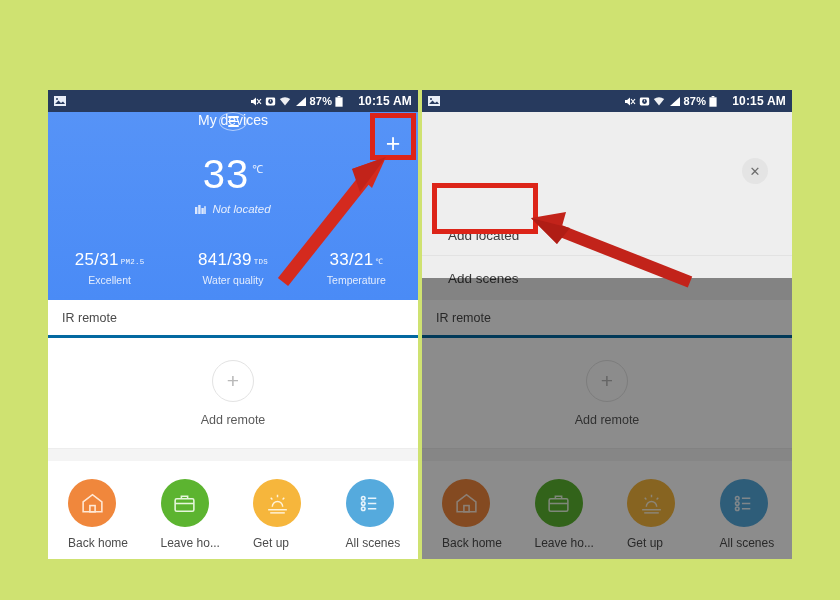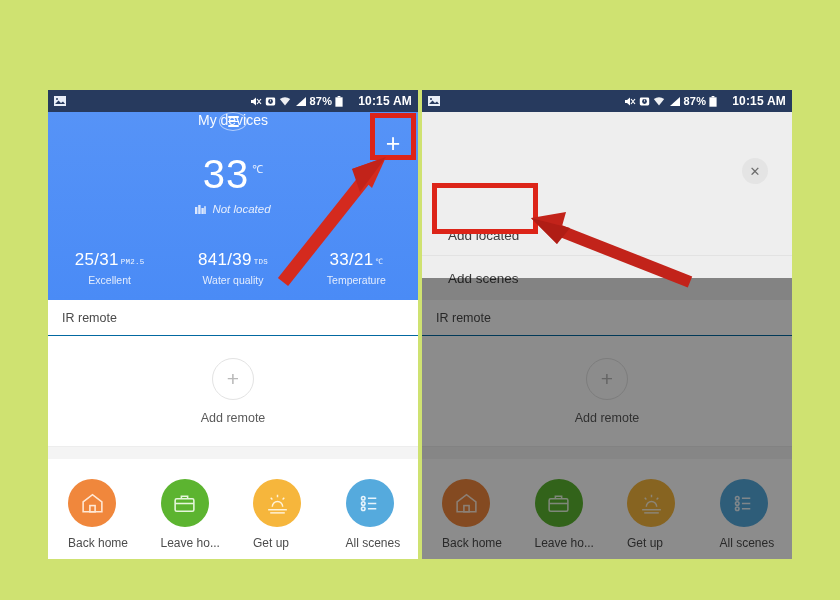--- a/index.html
+++ b/index.html
@@ -86,21 +86,21 @@
   .stat{flex:1;text-align:center;}
   .stat .v{font-size:17px;font-weight:400;color:#ffffff;letter-spacing:.3px;}
   .stat .v sup{font-size:7.5px;margin-left:2px;vertical-align:baseline;position:relative;top:-1px;opacity:.92;font-family:Liberation Mono, monospace;}
   .stat .l{font-size:10.5px;color:#e3ecfd;margin-top:4px;}
 
   
   .sec-title{
     padding:11px 14px 10px 14px;
     font-size:12.5px;color:#4a4a4a;
     background:#ffffff;
-    border-bottom:1px solid #0369a1;
+    border-bottom:3px solid #0369a1;
   }
   .addremote{
     background:#ffffff;
     height:110px;
     display:flex;flex-direction:column;align-items:center;justify-content:center;
     border-bottom:1px solid #ededed;
   }
   .circ-plus{
     width:40px;height:40px;border-radius:50%;
     border:1px solid #e3e3e3;

